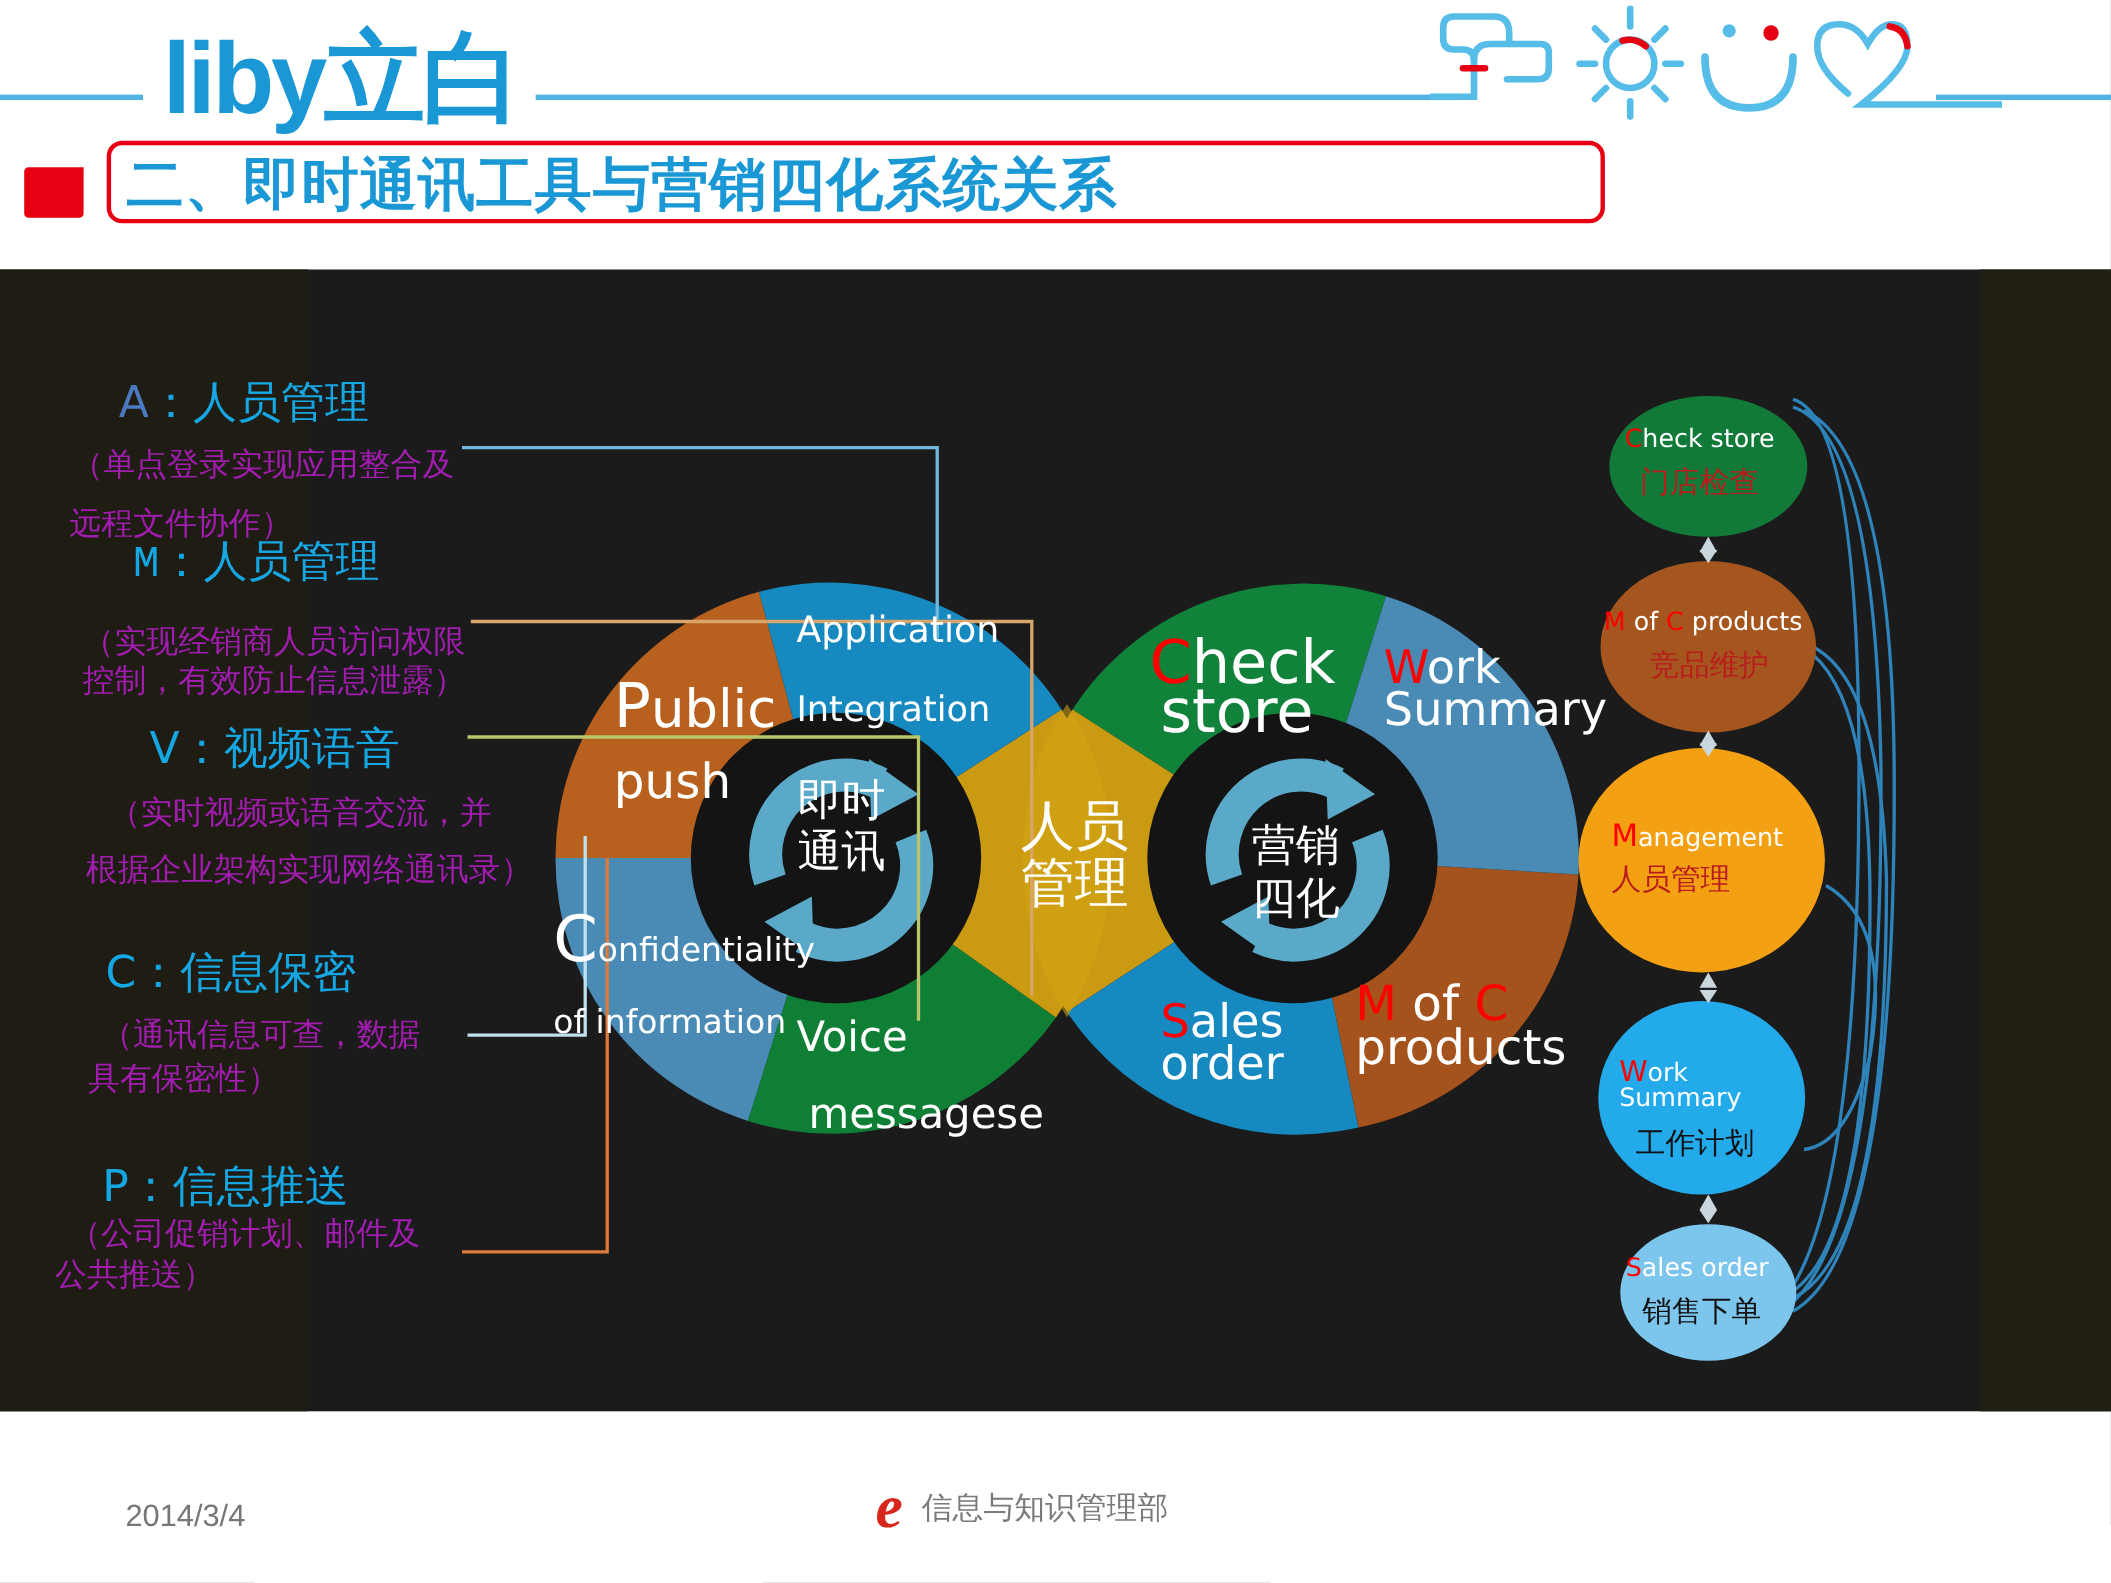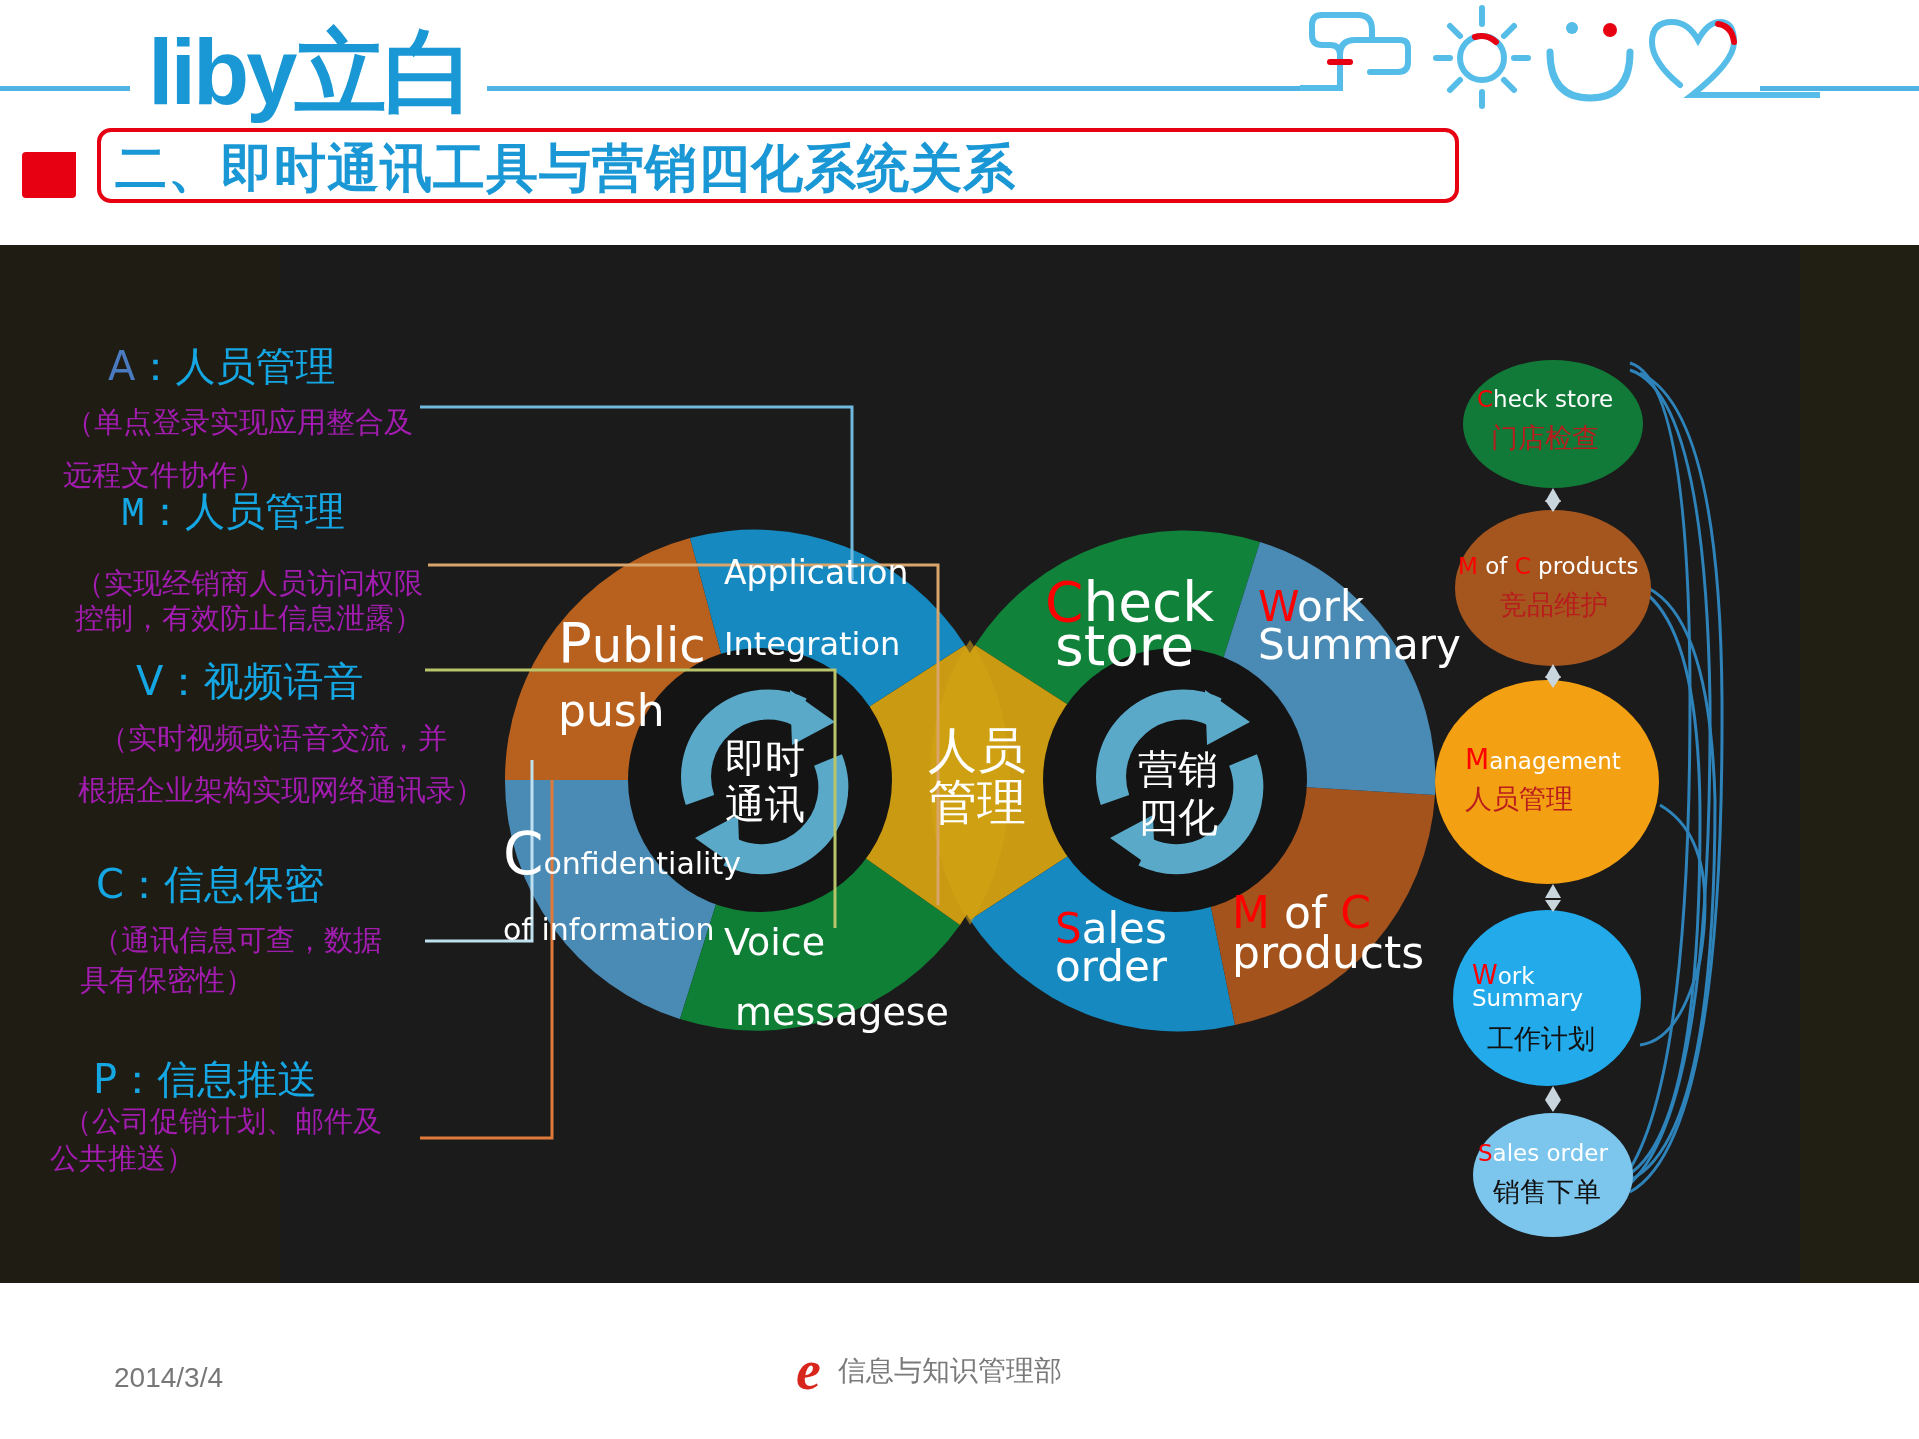--- a/index.html
+++ b/index.html
@@ -192,21 +192,21 @@
 </div>
 <div class="lbl" style="left:558px;top:685px;font-size:44px;">push</div>
 <div class="lbl" style="left:724px;top:553px;font-size:33px;">Application</div>
 <div class="lbl" style="left:724px;top:625px;font-size:32px;">Integration</div>
 <div class="lbl" style="left:724px;top:920px;font-size:38px;">Voice</div>
 <div class="lbl" style="left:735px;top:990px;font-size:38px;">messagese</div>
 <div class="lbl" style="left:503px;top:820px;font-size:30px;">
   <span style="font-size:58px">C</span><span>onfidentiality</span>
 </div>
 <div class="lbl" style="left:503px;top:912px;font-size:30px;">of information</div>
-<div class="lbl cjk" style="left:725px;top:735px;font-size:40px;line-height:46px;">
+<div class="lbl cjk" style="left:725px;top:705px;font-size:40px;line-height:46px;">
   <div>即时</div>
   <div>通讯</div>
 </div>
 
 <div class="lbl cjk" style="left:928px;top:725px;font-size:49px;line-height:52px;">
   <div>人员</div>
   <div>管理</div>
 </div>
 
 <div class="lbl" style="left:1045px;top:580px;font-size:55px;line-height:44px;">

